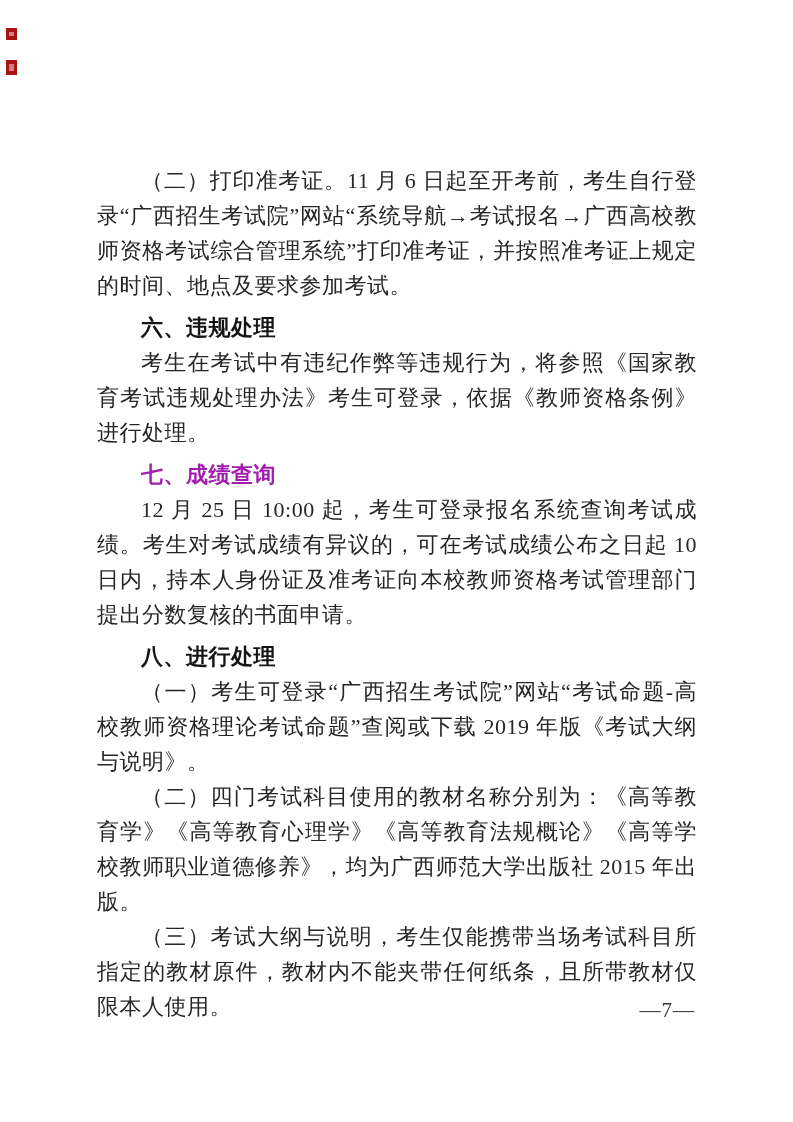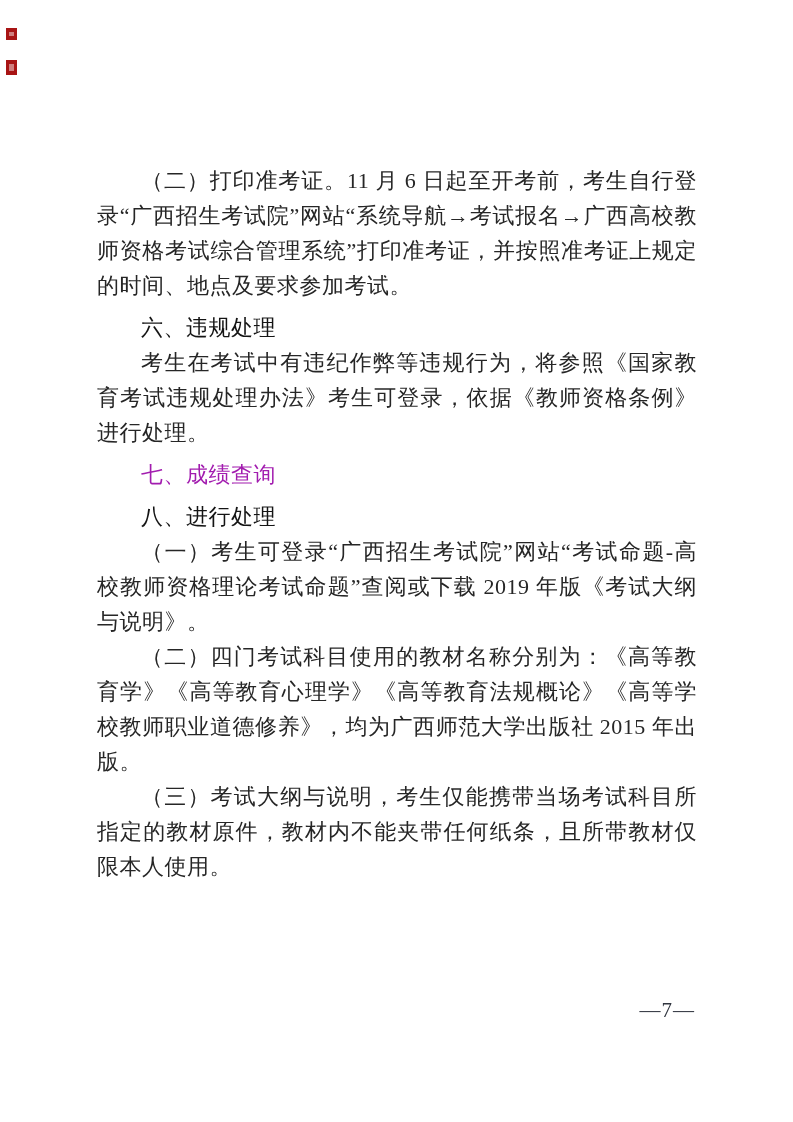--- a/index.html
+++ b/index.html
@@ -33,21 +33,21 @@
     font-family: "Liberation Serif", "DejaVu Serif", serif;
     font-size: 22px;
     line-height: 35px;
     text-align: justify;
     text-indent: 2em;
     letter-spacing: 0.5px;
   }
   h2.heading {
     margin: 7px 0 0 0;
     font-family: "Liberation Sans", "DejaVu Sans", sans-serif;
-    font-weight: normal;
+    font-weight: bold;
     font-size: 22px;
     line-height: 35px;
     text-indent: 2em;
     letter-spacing: 0.5px;
   }
   .page-number {
     position: absolute;
     top: 977px;
     right: 98px;
     font-family: "Liberation Serif", "DejaVu Serif", serif;
@@ -65,20 +65,21 @@
     <span class="mark m1" style="background: rgb(168, 20, 20);"></span>
     <span class="mark m2" style="background: rgb(168, 20, 20);"></span>
   </div>
 
   <div class="doc-body" style="color: rgb(38, 38, 38);">
 
   <p class="paragraph">（二）打印准考证。11 月 6 日起至开考前，考生自行登录“广西招生考试院”网站“系统导航→考试报名→广西高校教师资格考试综合管理系统”打印准考证，并按照准考证上规定的时间、地点及要求参加考试。</p>
       <h2 class="heading" style="color: rgb(20, 20, 20);">六、违规处理</h2>
       <p class="paragraph">考生在考试中有违纪作弊等违规行为，将参照《国家教育考试违规处理办法》考生可登录，依据《教师资格条例》进行处理。</p>
       <h2 class="heading" style="color: #a21caf;">七、成绩查询</h2>
+      <p class="paragraph">12 月 25 日 10:00 起，考生可登录报名系统查询考试成绩。考生对考试成绩有异议的，可在考试成绩公布之日起 10 日内，持本人身份证及准考证向本校教师资格考试管理部门提出分数复核的书面申请。</p>
       <h2 class="heading" style="color: rgb(20, 20, 20);">八、进行处理</h2>
       <p class="paragraph">（一）考生可登录“广西招生考试院”网站“考试命题-高校教师资格理论考试命题”查阅或下载 2019 年版《考试大纲与说明》。</p>
       <p class="paragraph">（二）四门考试科目使用的教材名称分别为：《高等教育学》《高等教育心理学》《高等教育法规概论》《高等学校教师职业道德修养》，均为广西师范大学出版社 2015 年出版。</p>
       <p class="paragraph">（三）考试大纲与说明，考生仅能携带当场考试科目所指定的教材原件，教材内不能夹带任何纸条，且所带教材仅限本人使用。</p>
     </div>
 
   <div class="page-number" style="color: rgb(48, 53, 63);">—7—</div>
 
 </div>
 

